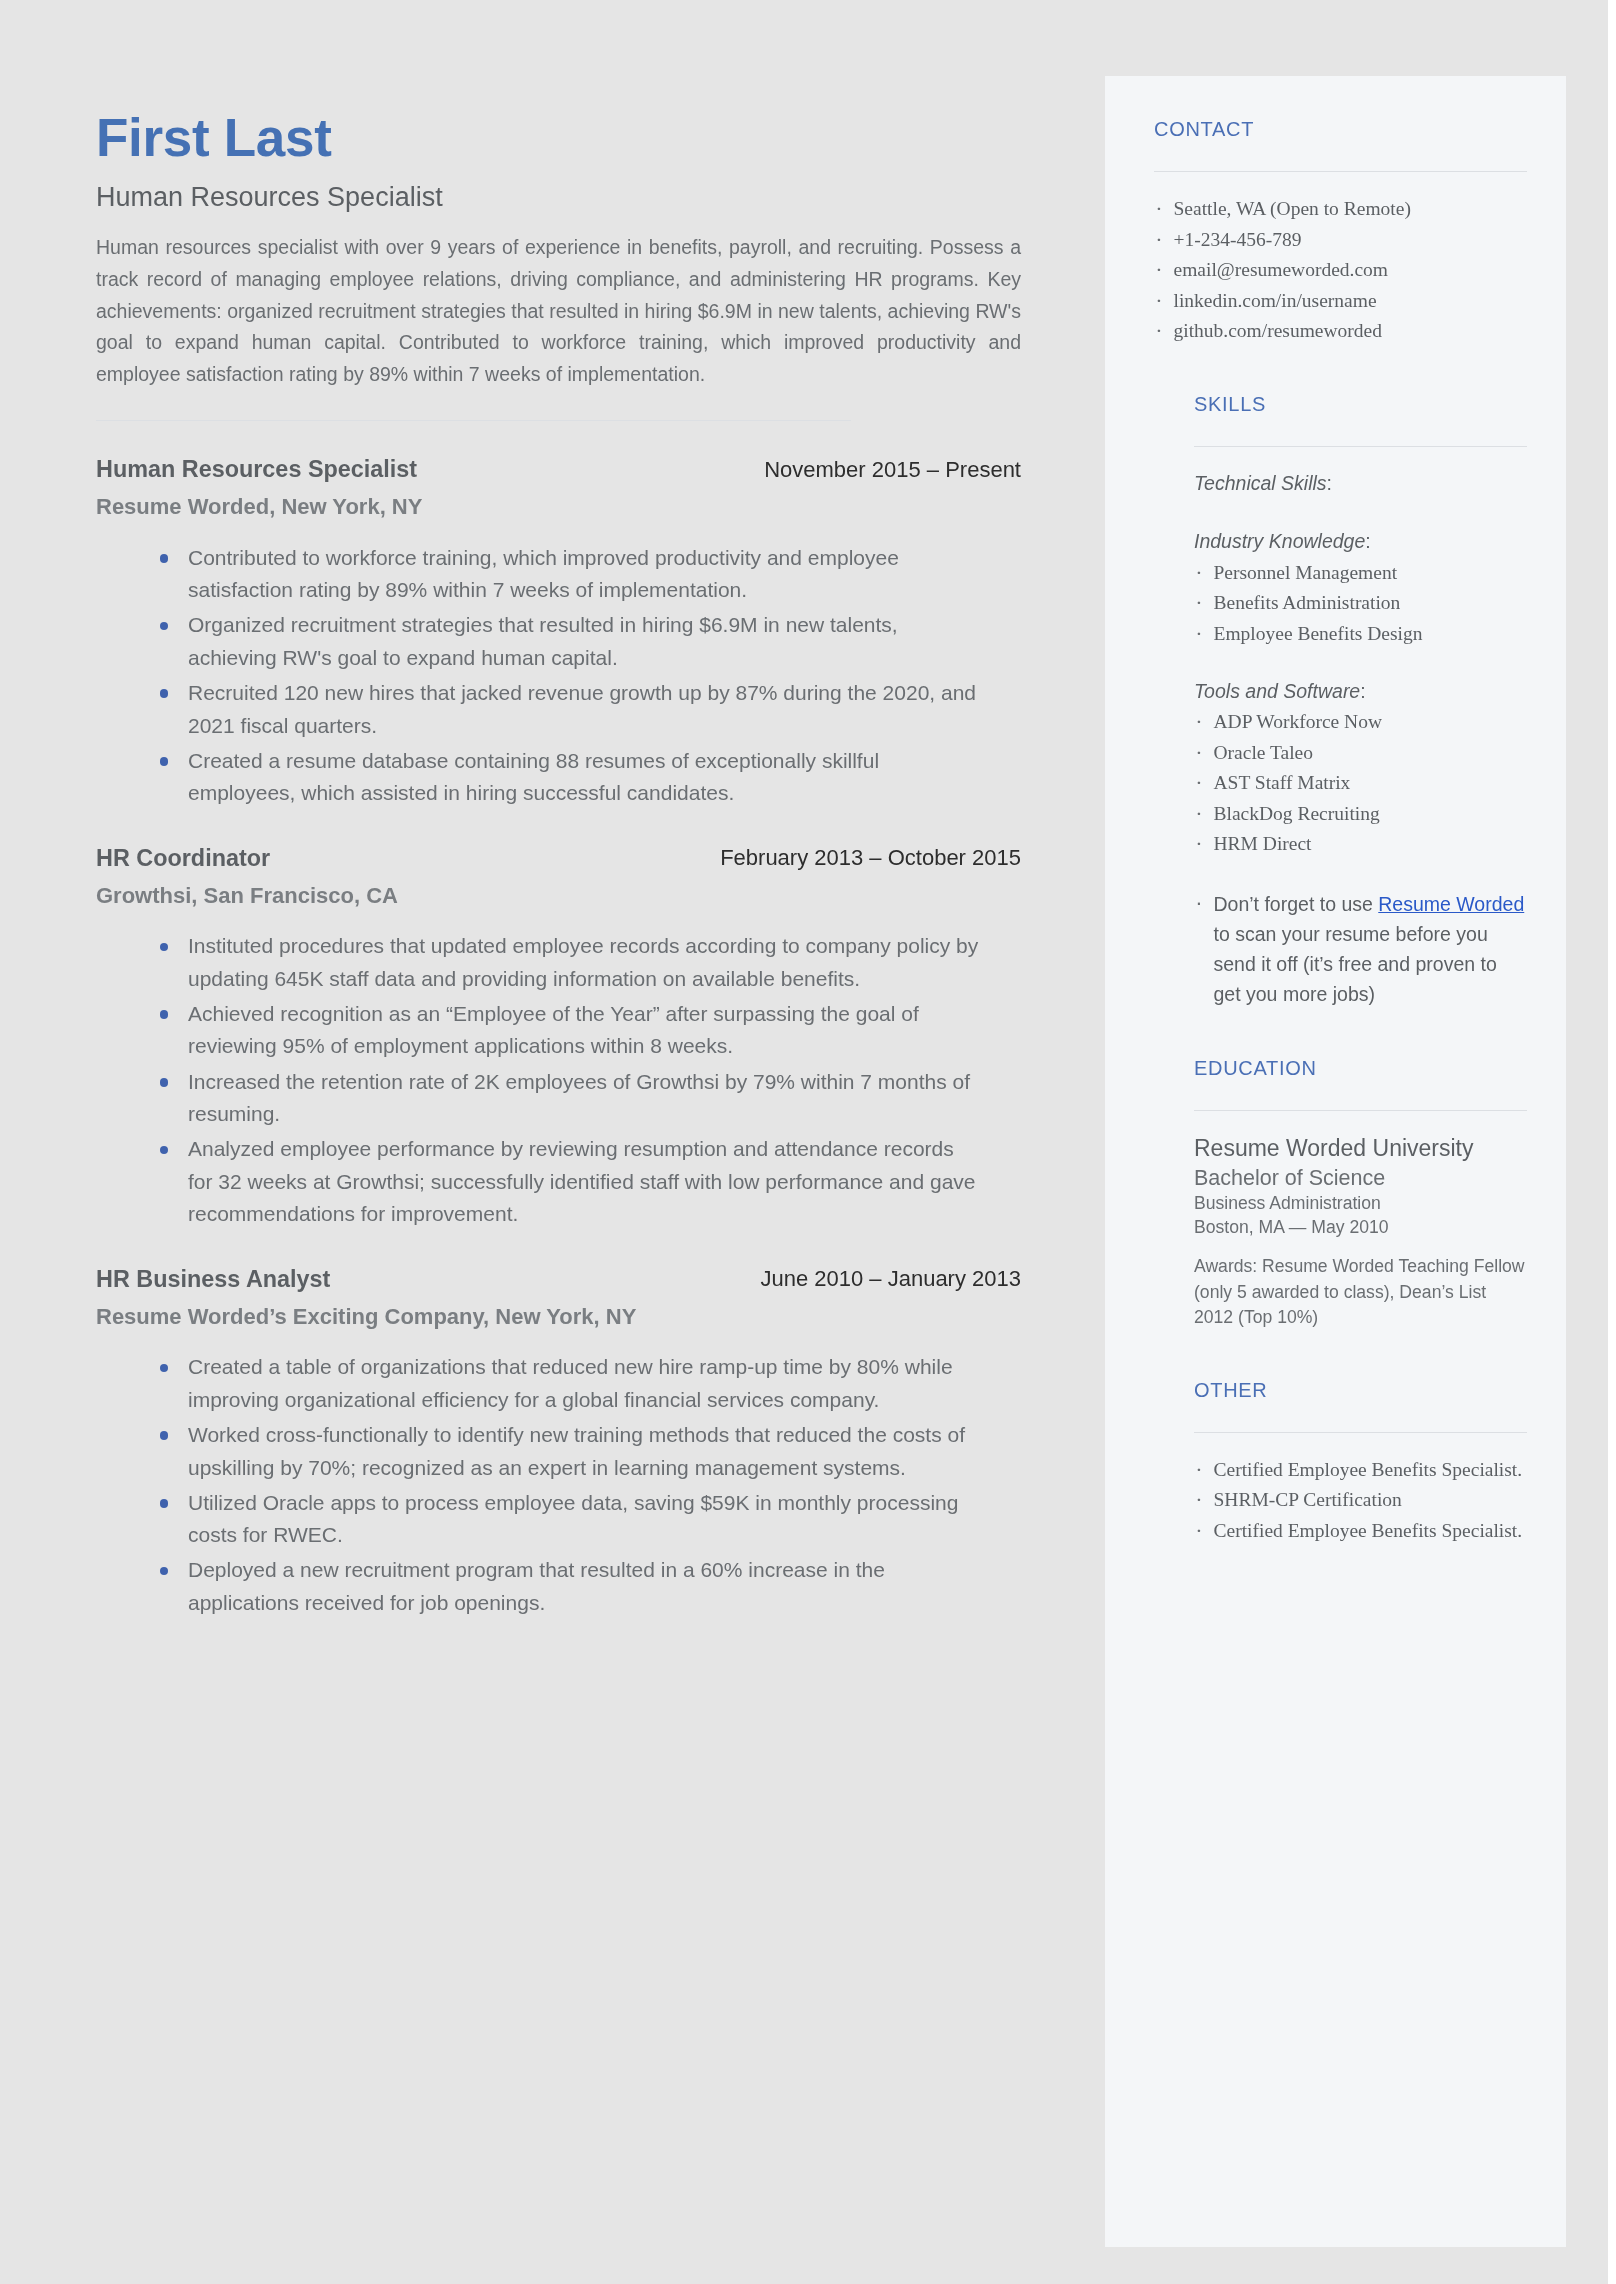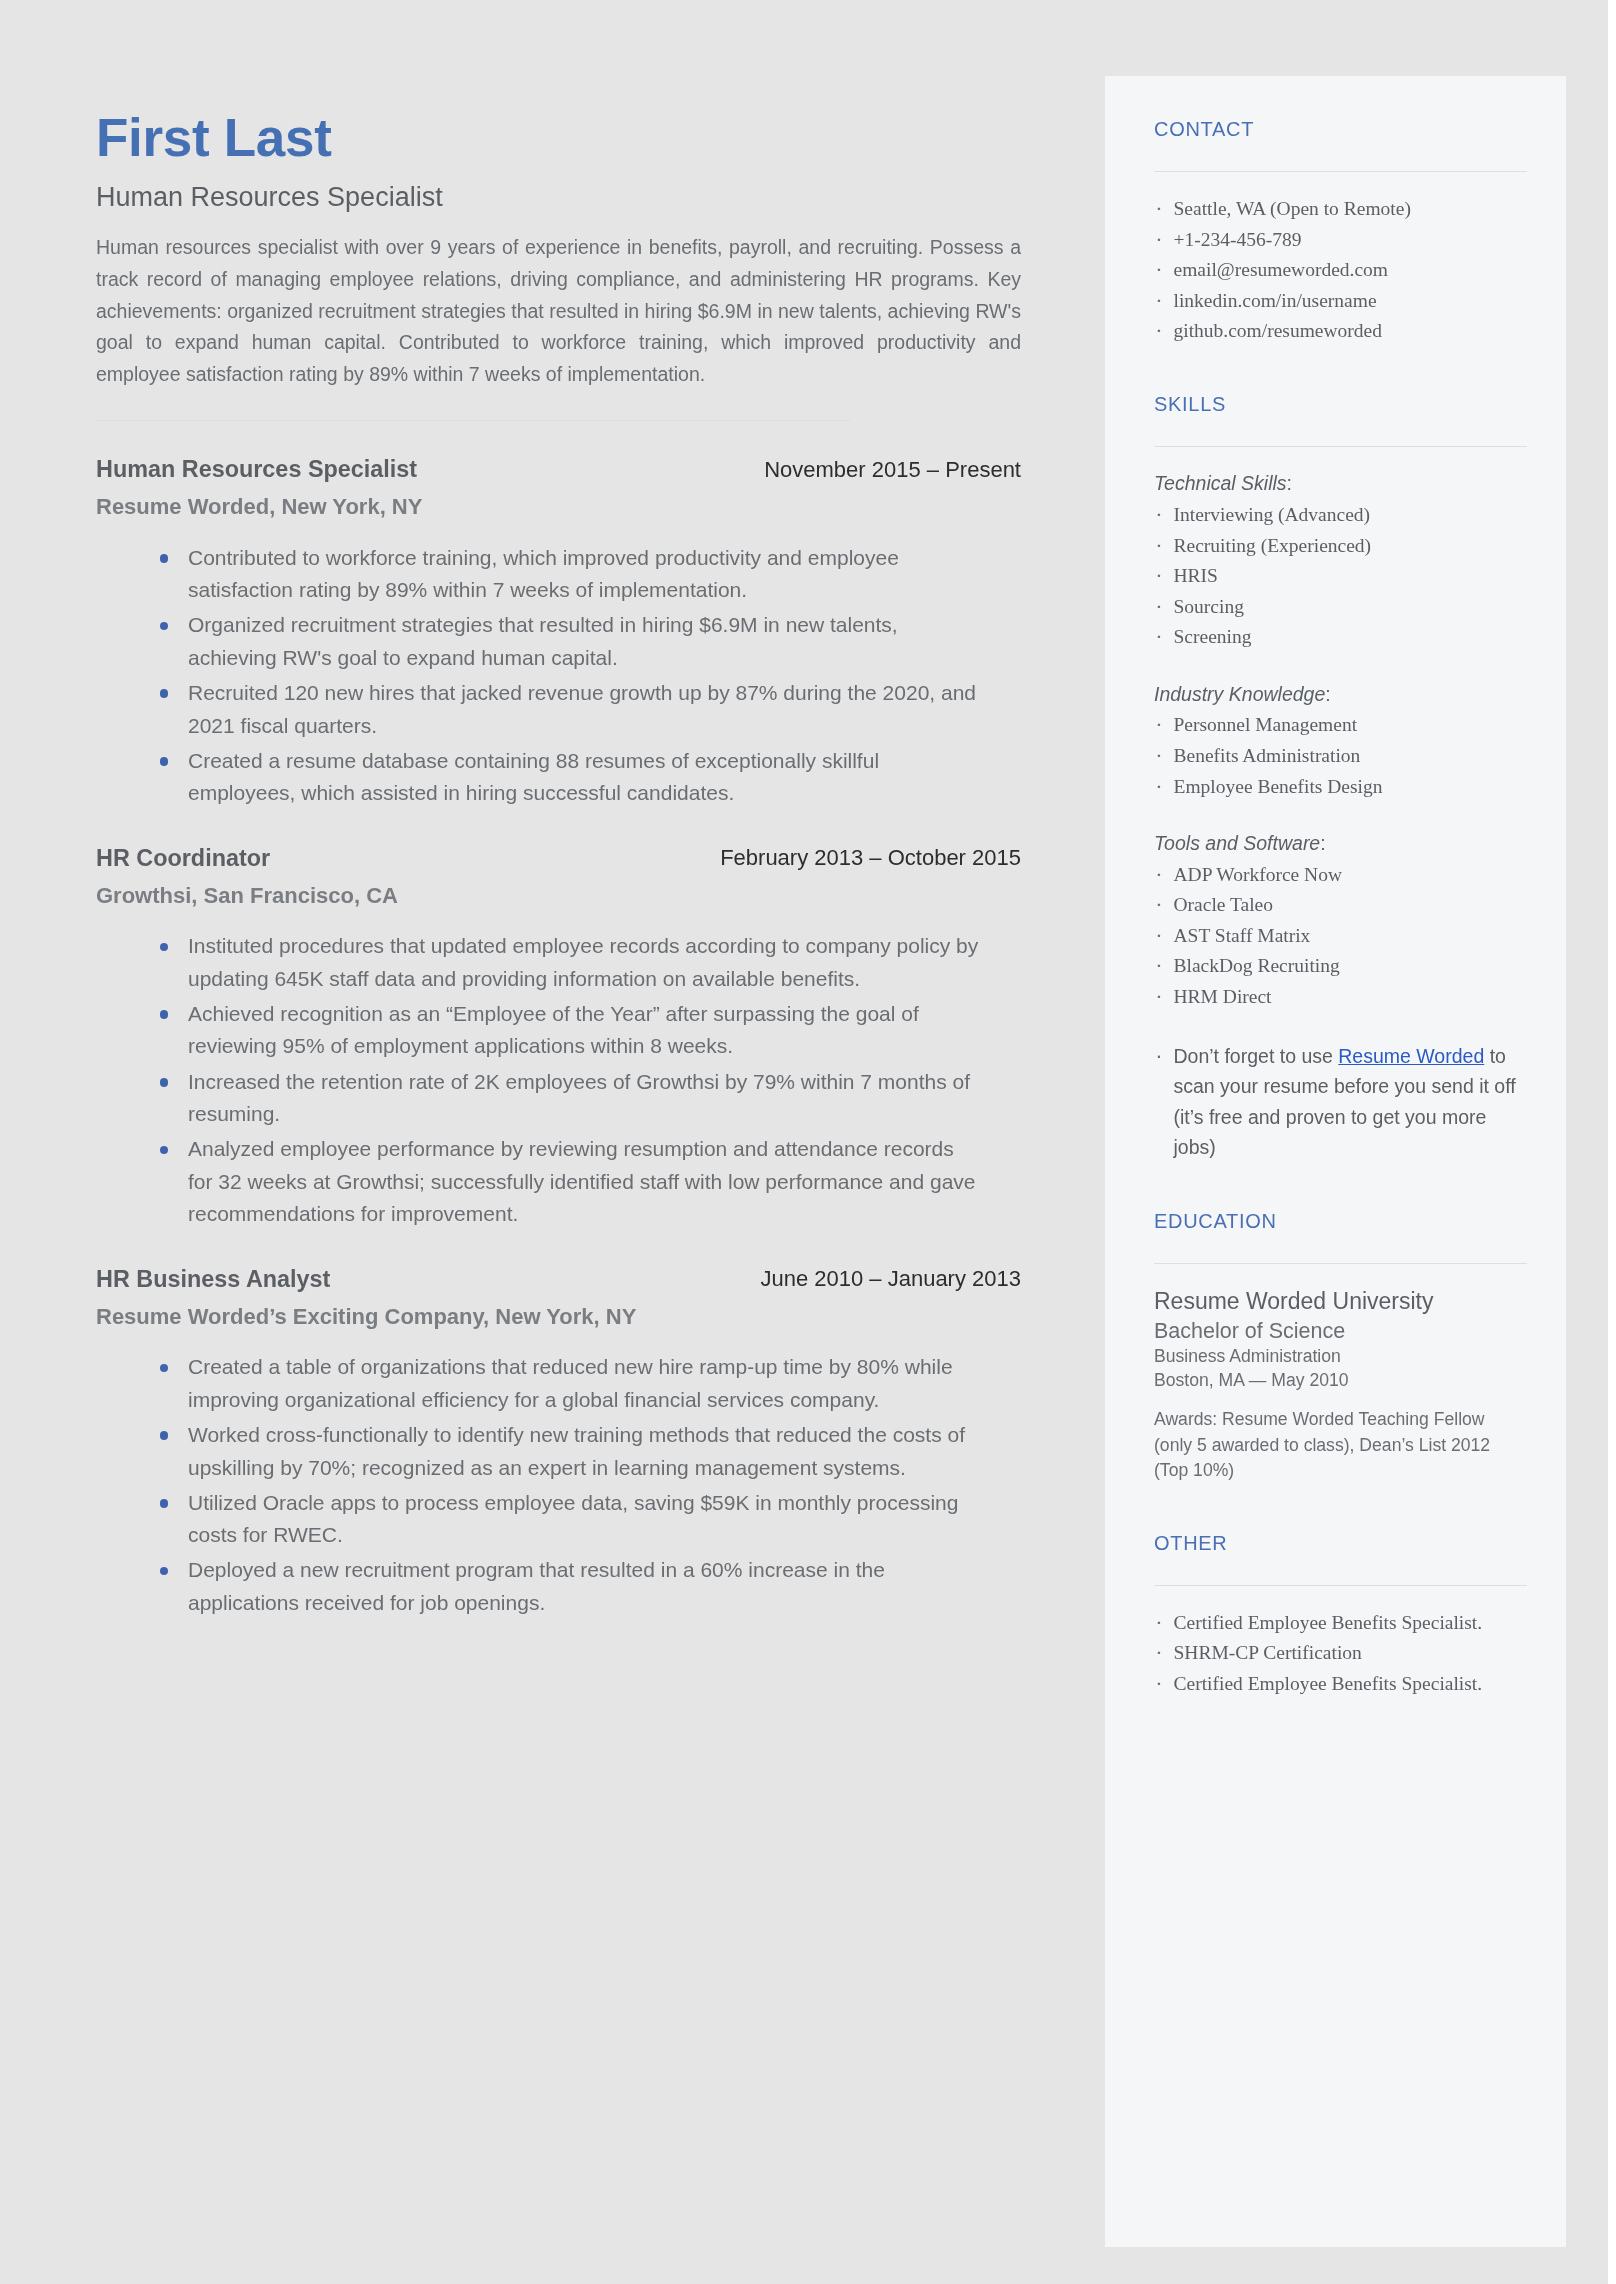--- a/index.html
+++ b/index.html
@@ -32,21 +32,21 @@
     font-size: 20px;
     letter-spacing: 0.7px;
     font-weight: 400;
     line-height: 1.2;
   }
   .side-rule {
     border-top: 1.3px solid #dcdfe3;
     margin-top: 30px;
   }
   .side-block { margin-top: 22px; }
-  .side-section { margin-top: 47px; }
+  .side-section { margin-top: 47px; margin-left: 40px; }
 
   ul.dotlist { list-style: none; }
   ul.dotlist li {
     position: relative;
     padding-left: 19.5px;
     color: #5b5f63;
     font-size: 19.5px;
     line-height: 1.50;
     margin-bottom: 1.3px;
     font-family: Liberation Serif, serif;
@@ -270,27 +270,20 @@
         <li>email@resumeworded.com</li>
         <li>linkedin.com/in/username</li>
         <li>github.com/resumeworded</li>
       </ul>
 
     <div class="side-section">
       <div class="side-heading">SKILLS</div>
       <div class="side-rule"></div>
       <div class="side-block" id="skills-container">
           <div class="side-subhead"><span>Technical Skills</span><span class="plain">:</span></div>
-          <ul class="dotlist">
-            <li>Interviewing (Advanced)</li>
-            <li>Recruiting (Experienced)</li>
-            <li>HRIS</li>
-            <li>Sourcing</li>
-            <li>Screening</li>
-          </ul>
           <div class="gap"></div>
           <div class="side-subhead"><span>Industry Knowledge</span><span class="plain">:</span></div>
           <ul class="dotlist">
             <li>Personnel Management</li>
             <li>Benefits Administration</li>
             <li>Employee Benefits Design</li>
           </ul>
           <div class="gap"></div>
           <div class="side-subhead"><span>Tools and Software</span><span class="plain">:</span></div>
           <ul class="dotlist">

